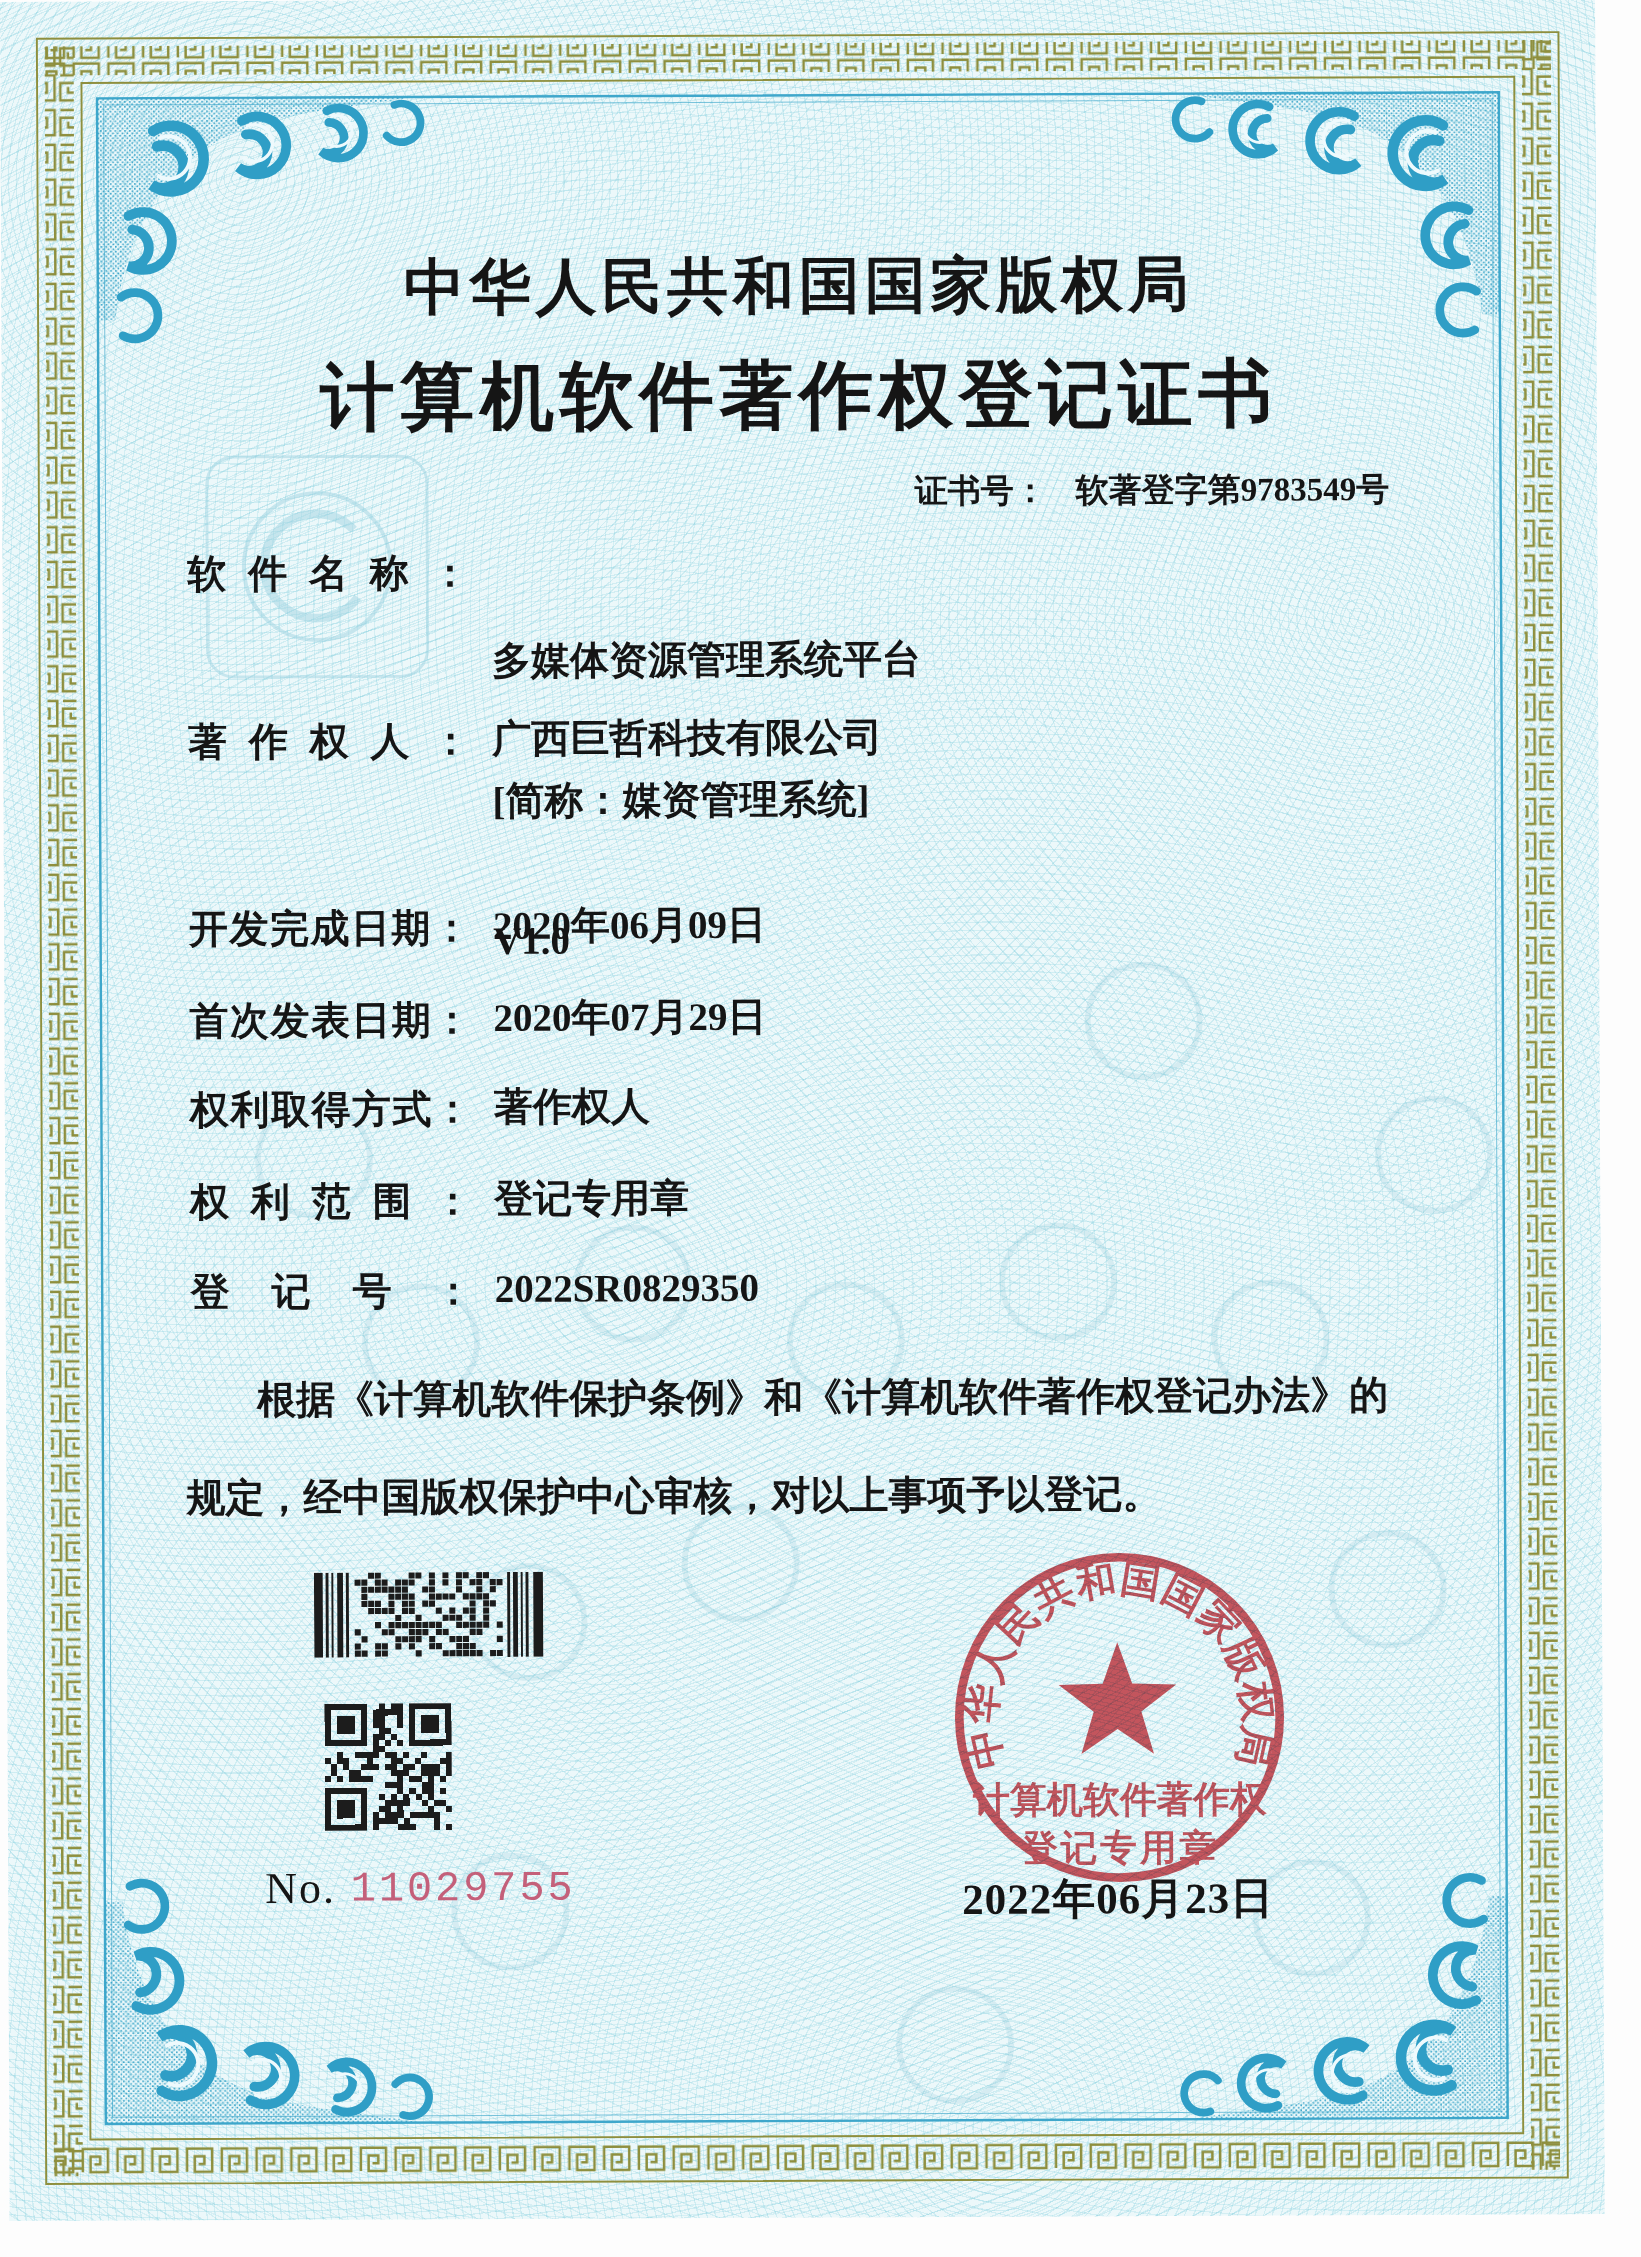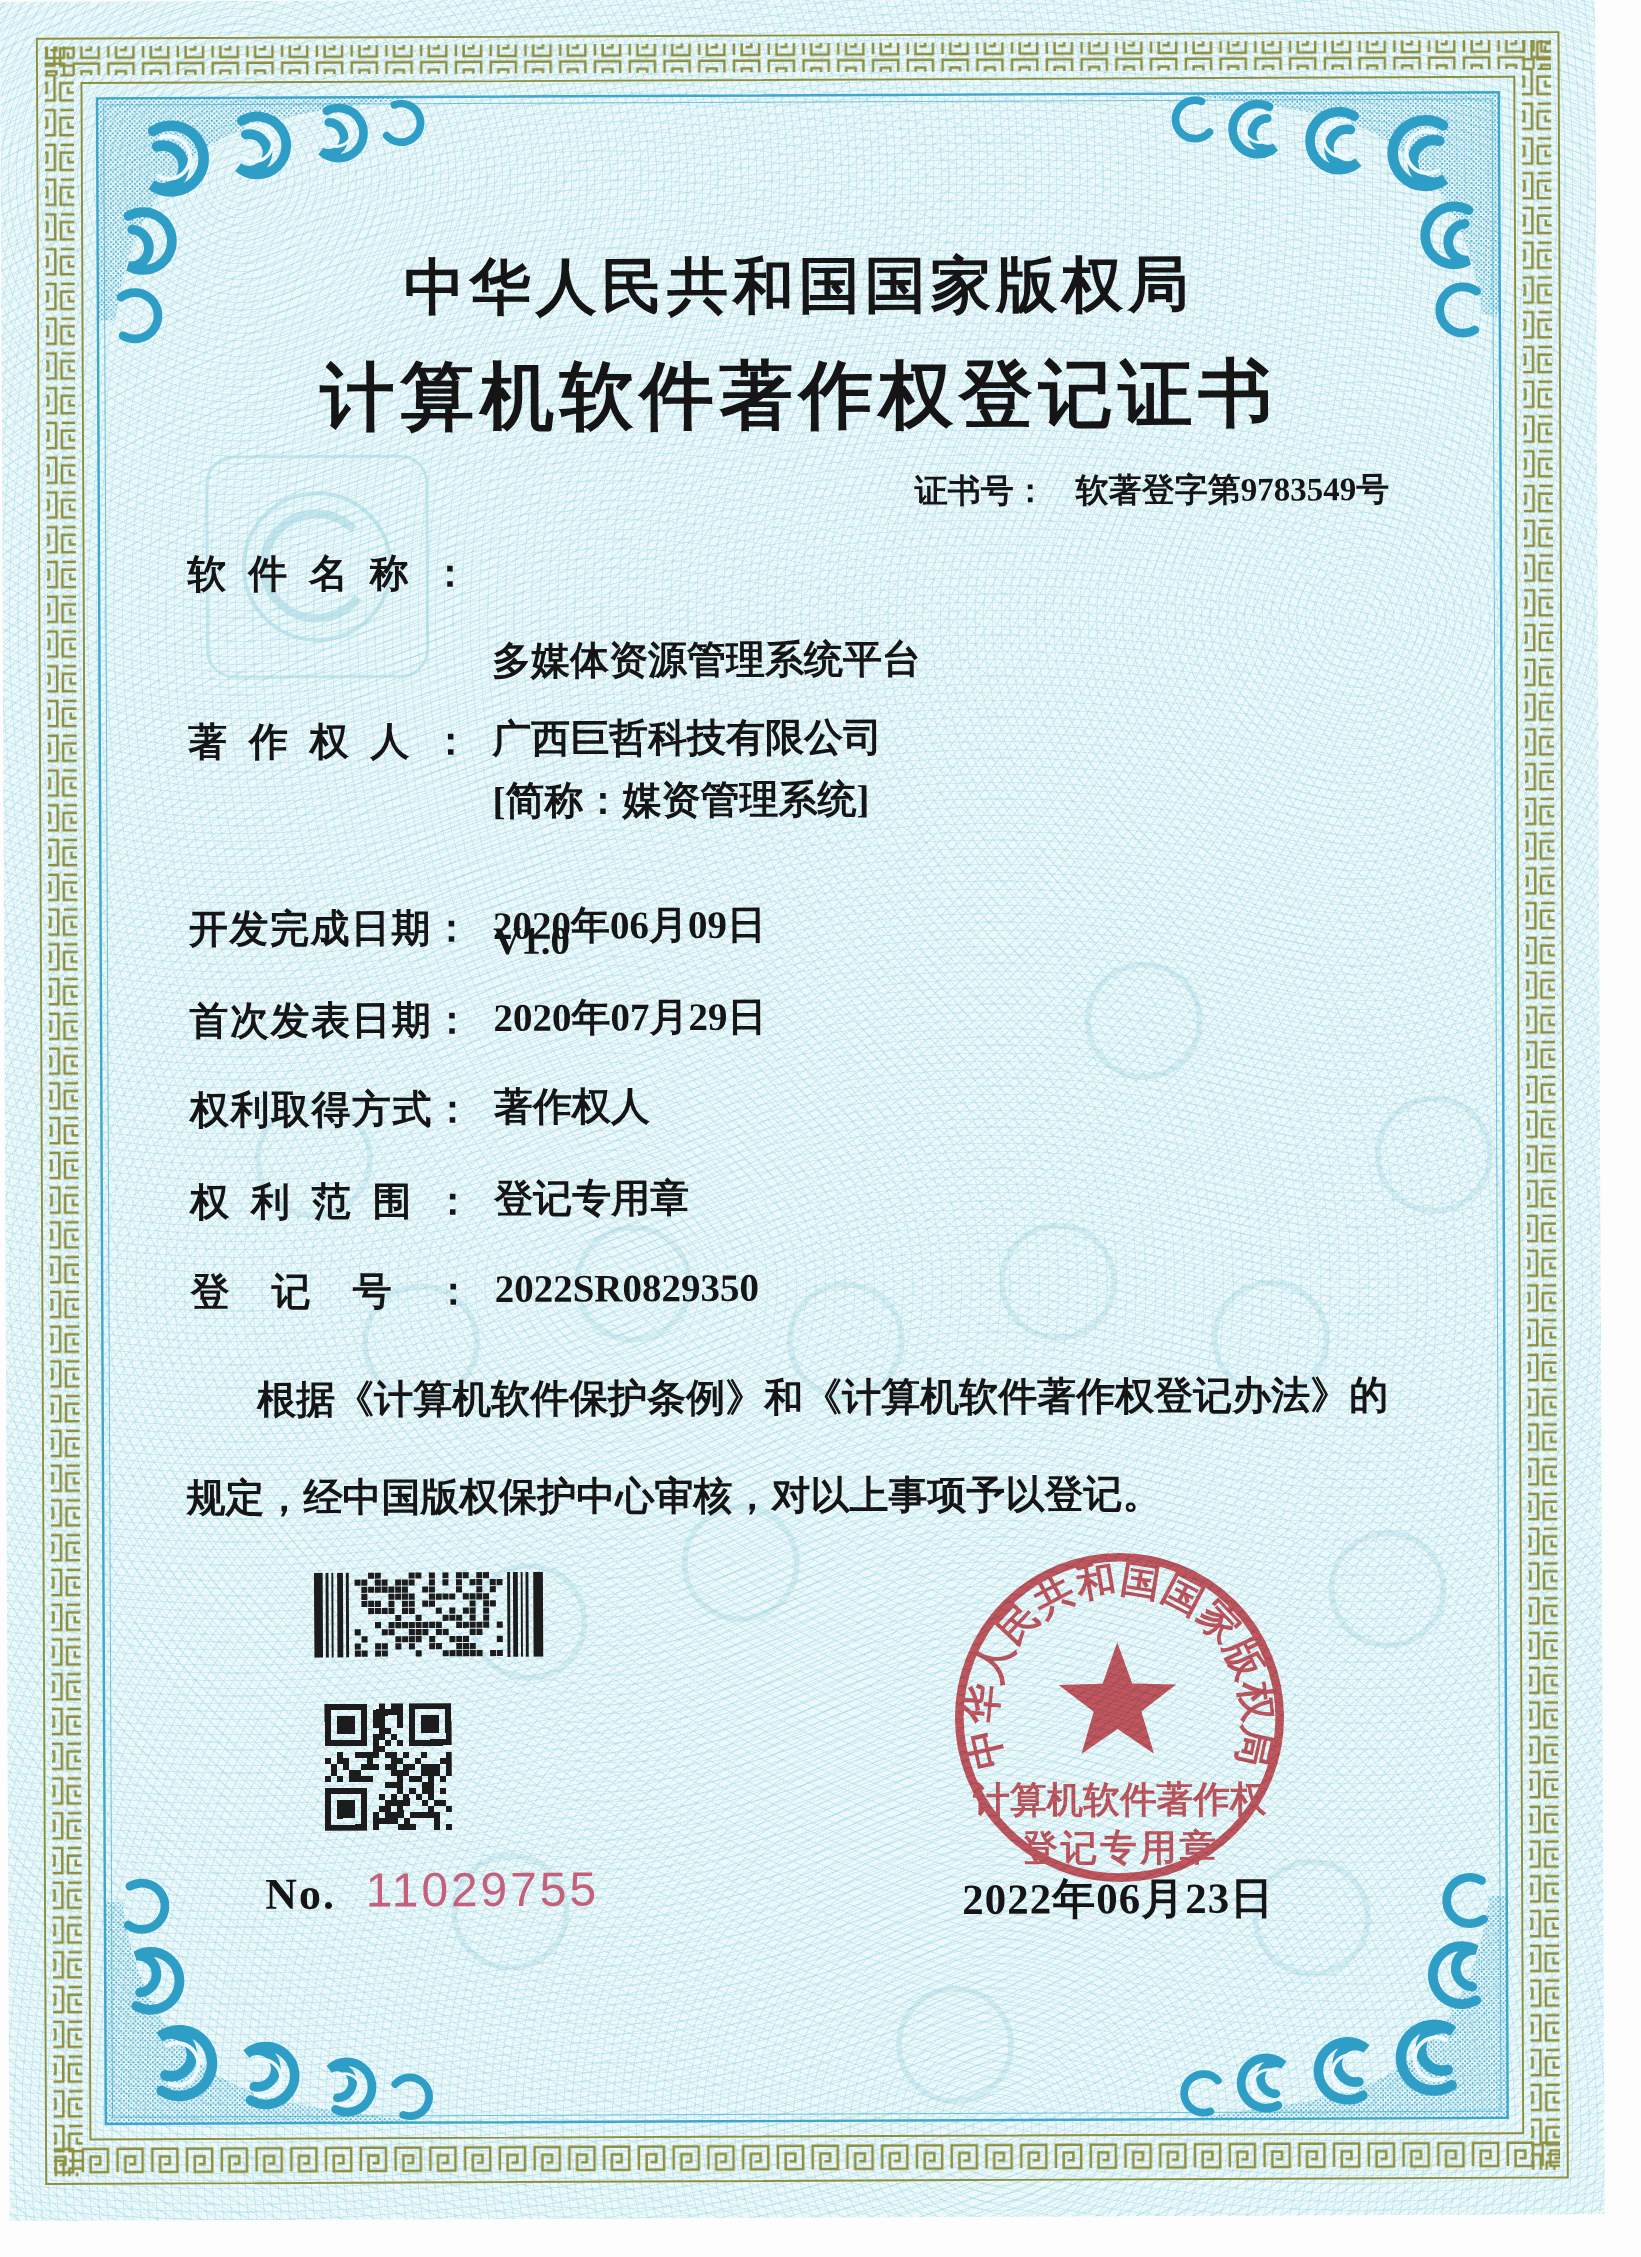--- a/index.html
+++ b/index.html
@@ -22,23 +22,23 @@
   .cert-no .gap{display:inline-block;width:29px;}
   .row{position:absolute;left:185px;font-size:39px;font-weight:700;}
   .lbl{display:inline-block;width:282px;text-align:justify;text-align-last:justify;}
   .val{position:absolute;left:304px;top:0;white-space:pre;}
   .val div{line-height:50px;}
   .statement{position:absolute;left:180px;top:1350px;width:1284px;
     font-size:39px;font-weight:700;line-height:98px;}
   .statement .l1{text-indent:71px;display:block;}
   .statement .l2{display:block;}
   .serial{position:absolute;left:257px;top:1862px;font-size:44px;}
-  .serial .no{font-weight:700;letter-spacing:1.9px;}
-  .serial .num{font-family:Liberation Sans, sans-serif;
-    font-size:48px;letter-spacing:2.9px;margin-left:30px;vertical-align:1.9px;}
+  .serial .no{font-weight:400;letter-spacing:1.9px;}
+  .serial .num{font-family:Liberation Mono, monospace;
+    font-size:42px;letter-spacing:2.9px;margin-left:15px;vertical-align:1.9px;}
   .issue-date{position:absolute;left:941px;top:1873px;width:338px;text-align:center;
     font-size:43px;font-weight:700;letter-spacing:1px;}
   .sealsvg{position:absolute;left:919px;top:1527px;opacity:.87;mix-blend-mode:multiply;}
   .bcsvg{position:absolute;left:307px;top:1572px;}
   .qrsvg{position:absolute;left:317px;top:1703px;}
 </style>
 </head>
 <body>
 
 <div class="paper">

